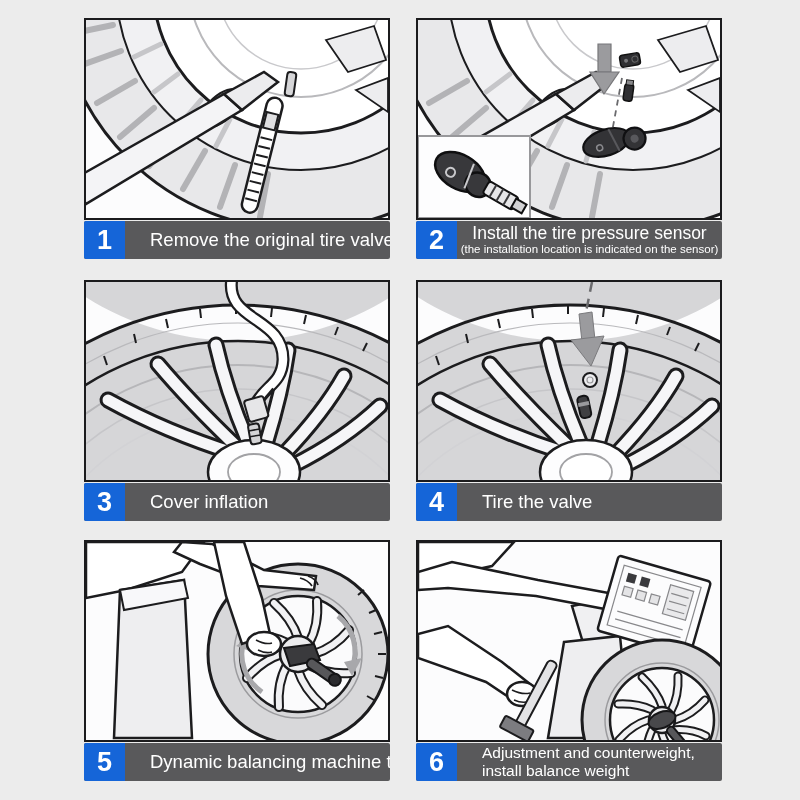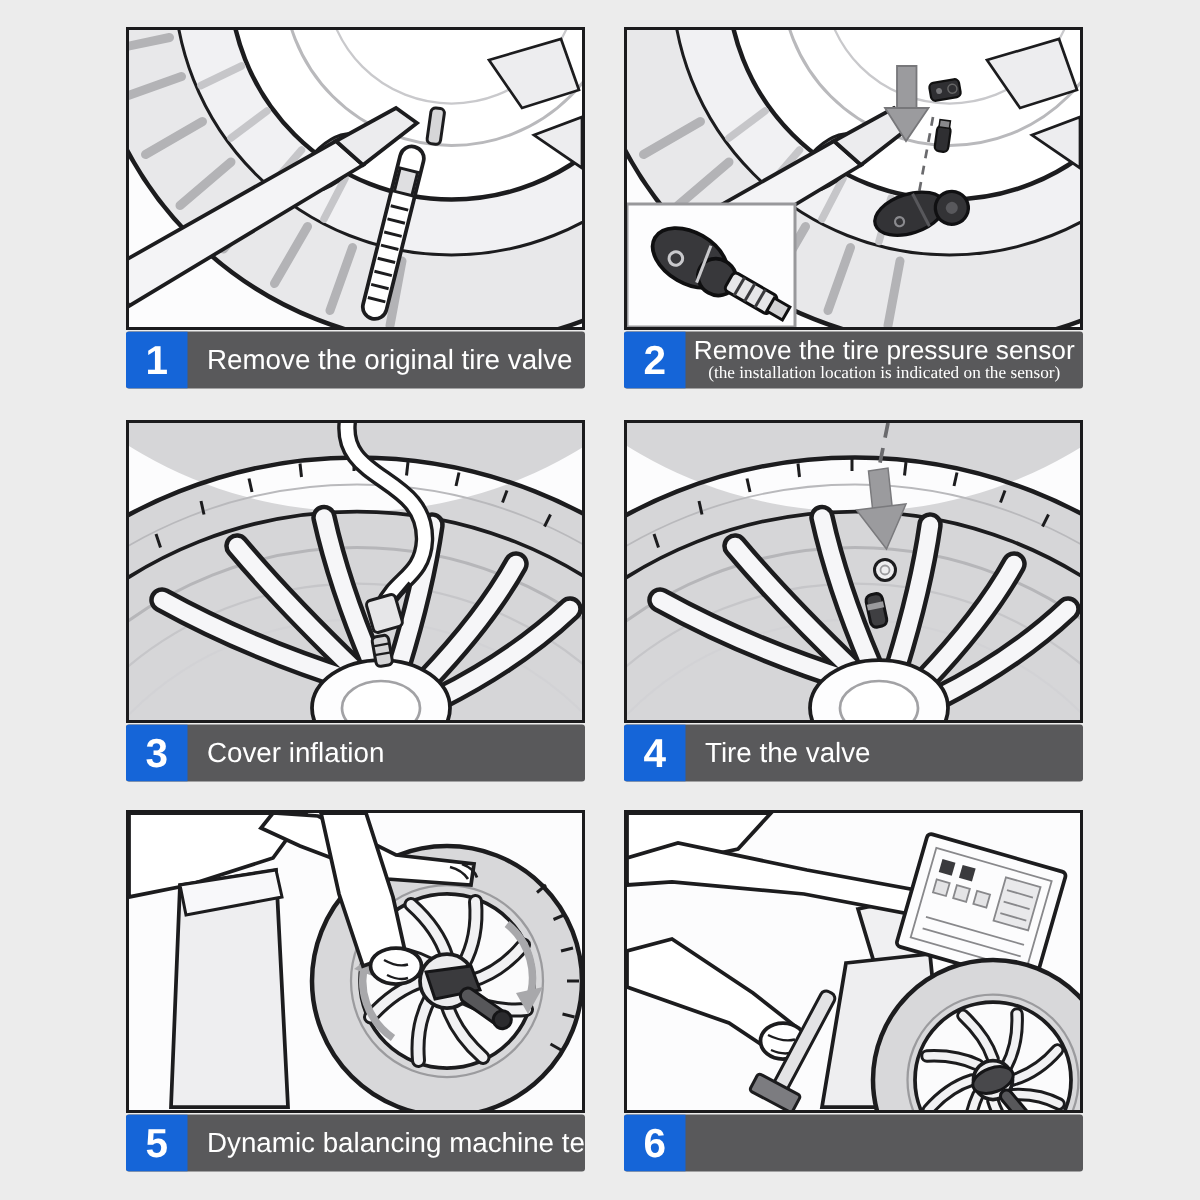--- a/index.html
+++ b/index.html
@@ -23,24 +23,24 @@
     border-radius:2px;overflow:hidden;
   }
   .badge{
     width:41px;flex:0 0 41px;
     background:var(--badge-blue,#1565d8);
     color:#fff;font-weight:bold;font-size:27px;
     display:flex;align-items:center;justify-content:center;
   }
   .cap{
     flex:1;display:flex;flex-direction:column;justify-content:center;
-    padding-left:13px;color:var(--caption-text,#fff);min-width:0;
+    padding-left:25px;color:var(--caption-text,#fff);min-width:0;
   }
   .cap-main{font-size:18.5px;line-height:1.02;white-space:nowrap;}
-  .cap-sub{font-size:11.5px;line-height:1.1;white-space:nowrap;font-family:Liberation Serif, serif;}
+  .cap-sub{font-size:11.5px;line-height:1.1;white-space:nowrap;}
   .cap-sub:empty{display:none;}
   .step-2 .cap{padding-left:0;align-items:center;text-align:center;}
   .step-2 .cap-main{font-size:17.5px;}
   .step-6 .cap-main,.step-6 .cap-sub{font-size:15.5px;line-height:1.18;}
   
   .step-1{left:84px;top:18px;}  .step-2{left:416px;top:18px;}
   .step-3{left:84px;top:280px;} .step-4{left:416px;top:280px;}
   .step-5{left:84px;top:540px;} .step-6{left:416px;top:540px;}
 </style>
 </head>
@@ -178,21 +178,21 @@
             <rect x="62" y="-5" width="12" height="10" fill="#d2d2d4" stroke="#0f0f10" stroke-width="2"></rect>
           </g>
         </g>
       </svg>
     </div>
     <div class="bar">
       <div class="badge">
           <span>2</span>
         </div>
       <div class="cap">
-        <div class="cap-main">Remove the tire pressure sensor</div>
+        <div class="cap-main">Install the tire pressure sensor</div>
         <div class="cap-sub">(the installation location is indicated on the sensor)</div>
       </div>
     </div>
   </div>
 
   <div class="step step-3">
     <div class="panel">
       <svg viewBox="0 0 302 198">
         <g>
           <path d="M152,23 A322,322 0 1 1 151.9,23 Z M152,59 A286,286 0 1 0 151.9,59 Z" fill="#d6d6d8" fill-rule="evenodd"></path>
@@ -469,16 +469,20 @@
             <rect x="106" y="118" width="10" height="76" rx="4" fill="#e3e3e5" stroke="#1c1c1e" stroke-width="2"></rect>
             <rect x="94" y="188" width="32" height="13" rx="2" fill="#7c7c80" stroke="#1c1c1e" stroke-width="2"></rect>
           </g>
         </g>
       </svg>
     </div>
     <div class="bar">
       <div class="badge">
           <span>6</span>
         </div>
+      <div class="cap">
+        <div class="cap-main">Adjustment and counterweight,</div>
+        <div class="cap-sub">install balance weight</div>
+      </div>
     </div>
   </div>
 
 </div>
 
 </body></html>

